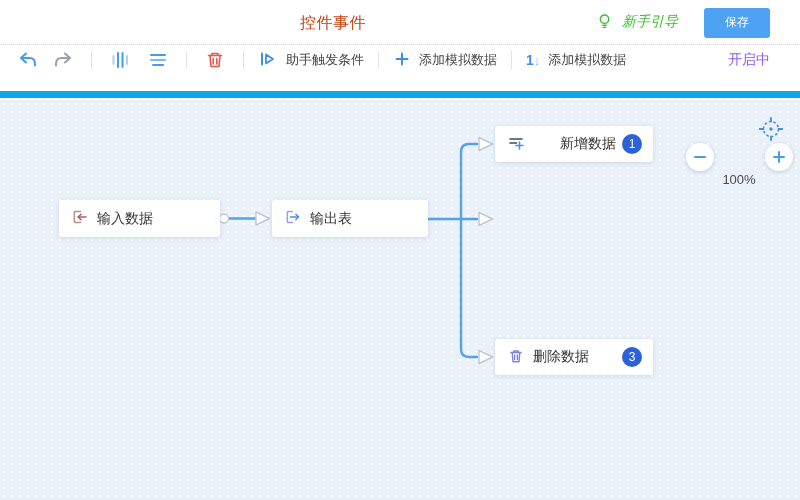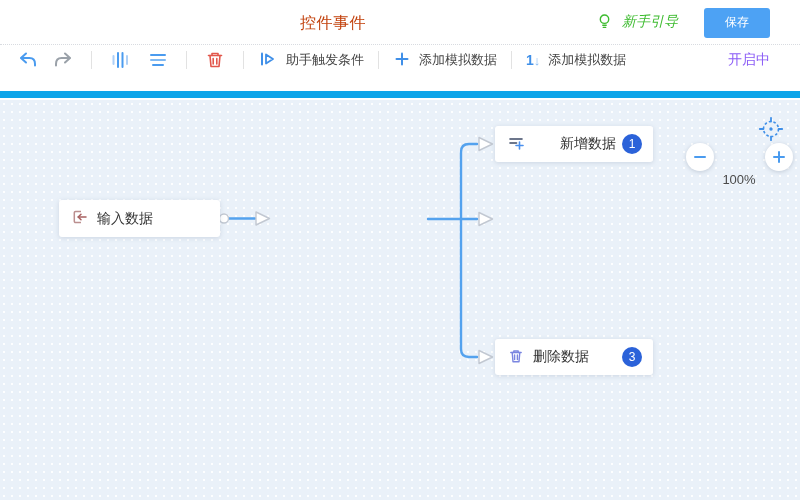--- a/index.html
+++ b/index.html
@@ -167,20 +167,32 @@
           <path d="M9 2.5 H3.5 a1.2 1.2 0 0 0 -1.2 1.2 V12.3 a1.2 1.2 0 0 0 1.2 1.2 H9" fill="none" stroke="#bb8f8f" stroke-width="1.5"></path>
           <g fill="none" stroke="#a86060" stroke-width="1.5" stroke-linecap="round" stroke-linejoin="round">
             <path d="M14 8 H6.2"></path>
             <path d="M9 5.2 L6.2 8 L9 10.8"></path>
           </g>
         </svg>
       </span>
       <span>输入数据</span>
     </div>
 
+    <div class="node" style="left:272px; top:100px; width:156px;">
+      <span>
+        <svg width="16" height="16" viewBox="0 0 16 16">
+          <path d="M8 2.5 H3.5 a1.2 1.2 0 0 0 -1.2 1.2 V12.3 a1.2 1.2 0 0 0 1.2 1.2 H8" fill="none" stroke="#97a3e6" stroke-width="1.5"></path>
+          <g fill="none" stroke="#4a90ee" stroke-width="1.5" stroke-linecap="round" stroke-linejoin="round">
+            <path d="M5.5 8 H13.5"></path>
+            <path d="M10.8 5.2 L13.5 8 L10.8 10.8"></path>
+          </g>
+        </svg>
+      </span>
+      <span>输出表</span>
+    </div>
 
     <div class="node node-sm" style="left:495px; top:26px; width:158px;gap:36px;">
       <span>
         <svg width="16" height="16" viewBox="0 0 16 16">
           <line x1="2" y1="4" x2="14" y2="4" stroke="#3c4a66" stroke-width="1.6" stroke-linecap="round"></line>
           <line x1="2" y1="8" x2="8.5" y2="8" stroke="#3c4a66" stroke-width="1.6" stroke-linecap="round"></line>
           <line x1="11.5" y1="7" x2="11.5" y2="14" stroke="#4a90ee" stroke-width="1.6" stroke-linecap="round"></line>
           <line x1="8" y1="10.5" x2="15" y2="10.5" stroke="#4a90ee" stroke-width="1.6" stroke-linecap="round"></line>
         </svg>
       </span>

